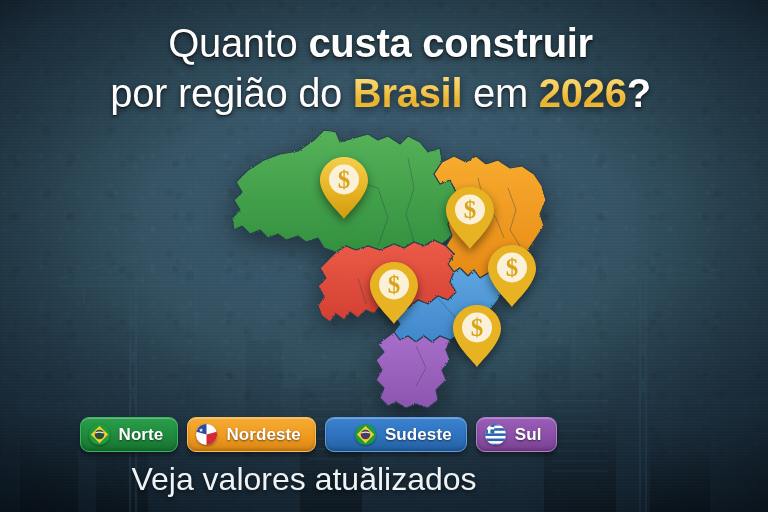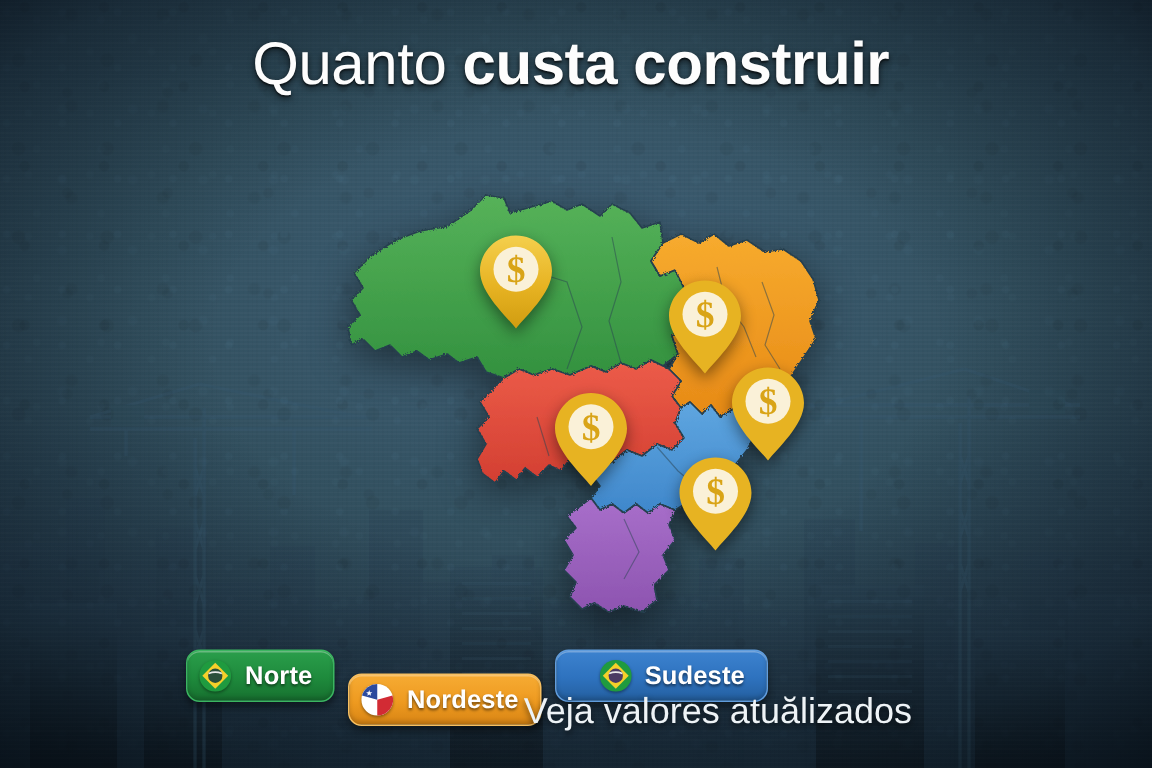--- a/index.html
+++ b/index.html
@@ -99,22 +99,22 @@
   .rbtn .lbl {
     font-size:17px; font-weight:700; color:#ffffff;
     text-shadow:0 1px 2px rgba(0,0,0,.55);
     white-space:nowrap; letter-spacing:.1px;
   }
   .flagicon { width:23px; height:23px; flex:0 0 23px; filter:drop-shadow(0 1px 1px rgba(0,0,0,.4)); }
 
   
   .caption {
     position:absolute; left:0; top:461px; width:608px;
-    text-align:right; z-index:7;
-    font-size:24px; font-weight:400; color:#eef3f6;
+    text-align:center; z-index:7;
+    font-size:32px; font-weight:400; color:#eef3f6;
     text-shadow:0 2px 4px rgba(0,0,0,.6);
   }
 </style>
 </head>
 <body>
 
 <div id="stage">
 
   <svg class="city" viewBox="0 0 768 300" preserveAspectRatio="none">
     <defs>
@@ -213,20 +213,21 @@
       <rect x="686" y="48" width="24" height="16" fill="#30505f" stroke="none"></rect>
       <line x1="574" y1="66" x2="574" y2="142"></line>
     </g>
   </svg>
 
   <div class="tex"></div>
   <div class="grain"></div>
 
   <div class="title-wrap">
     <span class="line"><span class="lt">Quanto </span><span class="bd">custa construir</span></span>
+    <span class="line"><span class="lt">por região do </span><span class="gold">Brasil</span><span class="lt"> em </span><span class="gold">2026</span><span class="bd">?</span></span>
   </div>
 
   <svg class="map" viewBox="0 0 330 296">
     <defs>
       <filter id="rough" x="-10%" y="-10%" width="120%" height="120%">
         <feTurbulence type="fractalNoise" baseFrequency="0.9" numOctaves="3" result="n"></feTurbulence>
         <feDisplacementMap in="SourceGraphic" in2="n" scale="2.4"></feDisplacementMap>
       </filter>
       <linearGradient id="gNorte" x1="0" y1="0" x2="0" y2="1">
         <stop offset="0%" stop-color="#56b259"></stop>
@@ -338,39 +339,60 @@
     <div class="rbtn" style="background:linear-gradient(180deg,#2a9e4b 0%,#1e8a3c 55%,#17702f 100%); border:1px solid #3bb560;">
       <svg class="flagicon" viewBox="0 0 24 24">
         <circle cx="12" cy="12" r="11" fill="#1f9b3f"></circle>
         <path d="M12 3 L21 12 L12 21 L3 12 Z" fill="#f5d02a"></path>
         <circle cx="12" cy="12" r="5" fill="#2b4f3a"></circle>
         <path d="M7.4 10.4 Q12 8.6 16.6 10.4" stroke="#e9e9e9" stroke-width="1.1" fill="none"></path>
       </svg>
       <span class="lbl">Norte</span>
     </div>
 
-    <div class="rbtn" style="background:linear-gradient(180deg,#f6ab33 0%,#ee9a20 55%,#d78414 100%); border:1px solid #f7bf60;margin-top:32px;">
+    <div class="rbtn" style="background:linear-gradient(180deg,#f6ab33 0%,#ee9a20 55%,#d78414 100%); border:1px solid #f7bf60;">
       <svg class="flagicon" viewBox="0 0 24 24">
         <circle cx="12" cy="12" r="11" fill="#ffffff"></circle>
         <path d="M12 1 A11 11 0 0 0 1.4 9 L12 12 Z" fill="#2c4a9e"></path>
         <path d="M12 12 L22.6 9 A11 11 0 0 1 12 23 Z" fill="#d22b34"></path>
         <path d="M6.4 5.2 l.55 1.5 1.6.05 -1.25 1 .45 1.55 -1.35-.9 -1.35.9 .45-1.55 -1.25-1 1.6-.05z" fill="#ffffff"></path>
       </svg>
       <span class="lbl">Nordeste</span>
     </div>
 
 
     <div class="rbtn" style="background:linear-gradient(180deg,#3c82cf 0%,#2e72be 55%,#245f9f 100%); border:1px solid #619ddd;padding-left:28px;">
       <svg class="flagicon" viewBox="0 0 24 24">
         <circle cx="12" cy="12" r="11" fill="#1f9b3f"></circle>
         <path d="M12 3 L21 12 L12 21 L3 12 Z" fill="#f5d02a"></path>
         <circle cx="12" cy="12" r="5" fill="#4b3a63"></circle>
         <path d="M7.4 10.4 Q12 8.6 16.6 10.4" stroke="#e9e9e9" stroke-width="1.1" fill="none"></path>
       </svg>
       <span class="lbl">Sudeste</span>
     </div>
 
+    <div class="rbtn" style="background:linear-gradient(180deg,#9a5eb8 0%,#8b4fa8 55%,#76408f 100%); border:1px solid #b27fc9;">
+      <svg class="flagicon" viewBox="0 0 24 24">
+        <defs>
+            <clipPath id="gclip">
+              <circle cx="12" cy="12" r="11"></circle>
+            </clipPath>
+          </defs>
+        <g clip-path="url(#gclip)">
+          <rect x="0" y="0" width="24" height="24" fill="#ffffff"></rect>
+          <rect x="0" y="0" width="24" height="2.7" fill="#2a63b0"></rect>
+          <rect x="0" y="5.4" width="24" height="2.7" fill="#2a63b0"></rect>
+          <rect x="0" y="10.8" width="24" height="2.7" fill="#2a63b0"></rect>
+          <rect x="0" y="16.2" width="24" height="2.7" fill="#2a63b0"></rect>
+          <rect x="0" y="21.6" width="24" height="2.7" fill="#2a63b0"></rect>
+          <rect x="0" y="0" width="10.8" height="10.8" fill="#2a63b0"></rect>
+          <rect x="4.1" y="0" width="2.6" height="10.8" fill="#ffffff"></rect>
+          <rect x="0" y="4.1" width="10.8" height="2.6" fill="#ffffff"></rect>
+        </g>
+      </svg>
+      <span class="lbl">Sul</span>
+    </div>
 
   </div>
 
   <div class="caption">Veja valores atuălizados</div>
 
 </div>
 
 </body></html>

